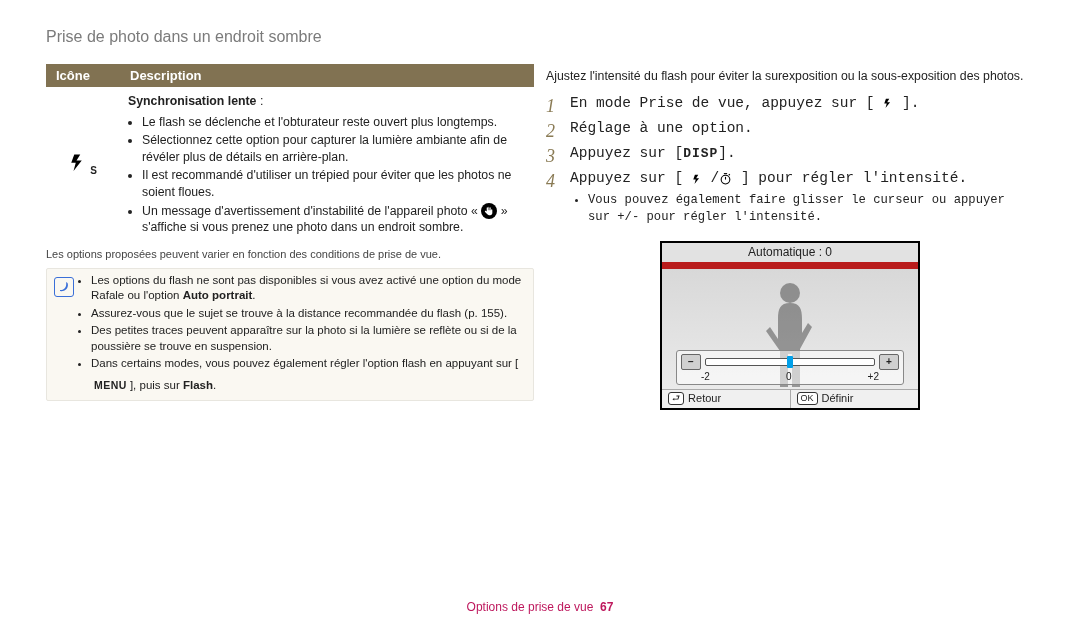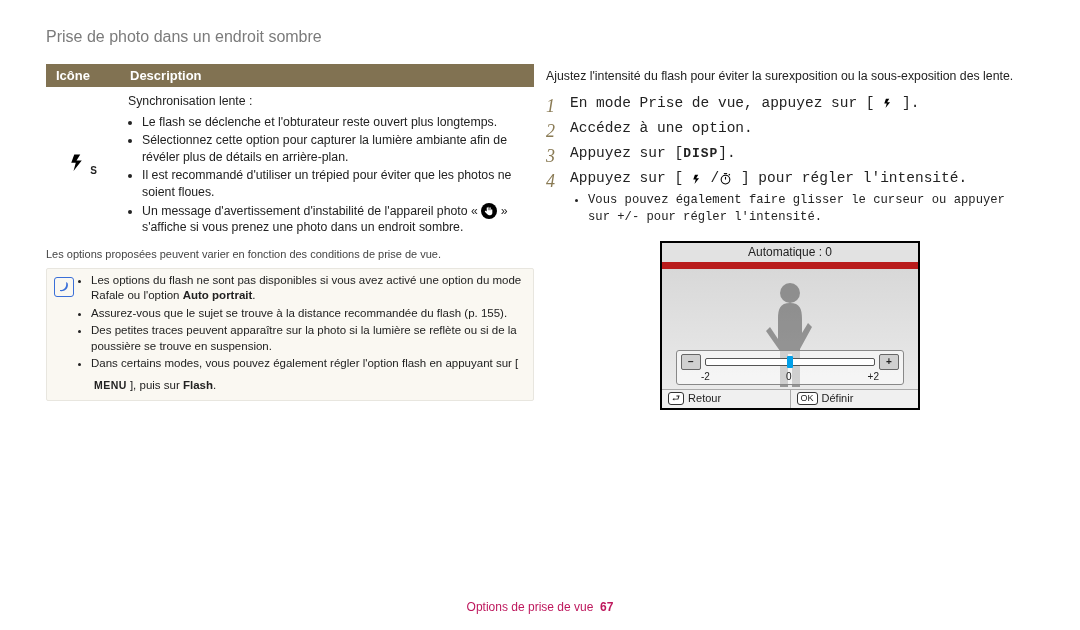--- a/index.html
+++ b/index.html
@@ -52,21 +52,21 @@
     font-size: 12.3px;
     line-height: 1.35;
   }
   .tbl td.icon-cell {
     text-align: center;
     vertical-align: middle;
     width: 54px;
   }
   .slow-sync-icon { font-size: 18px; font-weight: bold; }
   .slow-sync-sub { font-size: 10px; font-weight: bold; vertical-align: sub; margin-left: -2px;}
-  .desc-strong { font-weight: 400; }
+  .desc-strong { font-weight: 700; }
   .desc-list { margin: 4px 0 0 0; padding: 0 0 0 14px; }
   .desc-list li { margin-bottom: 2px; }
   .hand-icon {
     display: inline-flex;
     align-items: center;
     justify-content: center;
     width: 16px; height: 16px;
     border-radius: 50%;
     background: #000;
     color: #fff;
@@ -330,33 +330,33 @@
         <ul class="note-list">
           <li>Les options du flash ne sont pas disponibles si vous avez activé une option du mode Rafale ou l'option <b>Auto portrait</b>.</li>
           <li>Assurez-vous que le sujet se trouve à la distance recommandée du flash (p. 155).</li>
           <li>Des petites traces peuvent apparaître sur la photo si la lumière se reflète ou si de la poussière se trouve en suspension.</li>
           <li>Dans certains modes, vous pouvez également régler l'option flash en appuyant sur [<span class="menu-key">MENU</span>], puis sur <b>Flash</b>.</li>
         </ul>
       </div>
     </div>
 
     <div class="col">
-      <div class="r-para">Ajustez l'intensité du flash pour éviter la surexposition ou la sous-exposition des lente.</div>
+      <div class="r-para">Ajustez l'intensité du flash pour éviter la surexposition ou la sous-exposition des photos.</div>
 
       <ol class="steps">
         <li>
           En mode Prise de vue, appuyez sur <span class="key-bracket">[
             <span class="flash-glyph">
               <svg width="10" height="14" viewBox="0 0 24 24" style="vertical-align:middle">
                   <path d="M7 2 L15 2 L10 10 L17 10 L6 24 L9 13 L3 13 Z" fill="#000"></path>
                 </svg>
             </span>
           ]</span>.
         </li>
-        <li>Accédez à une option.</li>
+        <li>Réglage à une option.</li>
         <li>
           Appuyez sur [<span class="disp-key">DISP</span>].
         </li>
         <li>
           Appuyez sur [
             <span class="flash-glyph">
               <svg width="10" height="14" viewBox="0 0 24 24" style="vertical-align:middle">
                 <path d="M7 2 L15 2 L10 10 L17 10 L6 24 L9 13 L3 13 Z" fill="#000"></path>
               </svg>
             </span>/<span class="timer-glyph">

